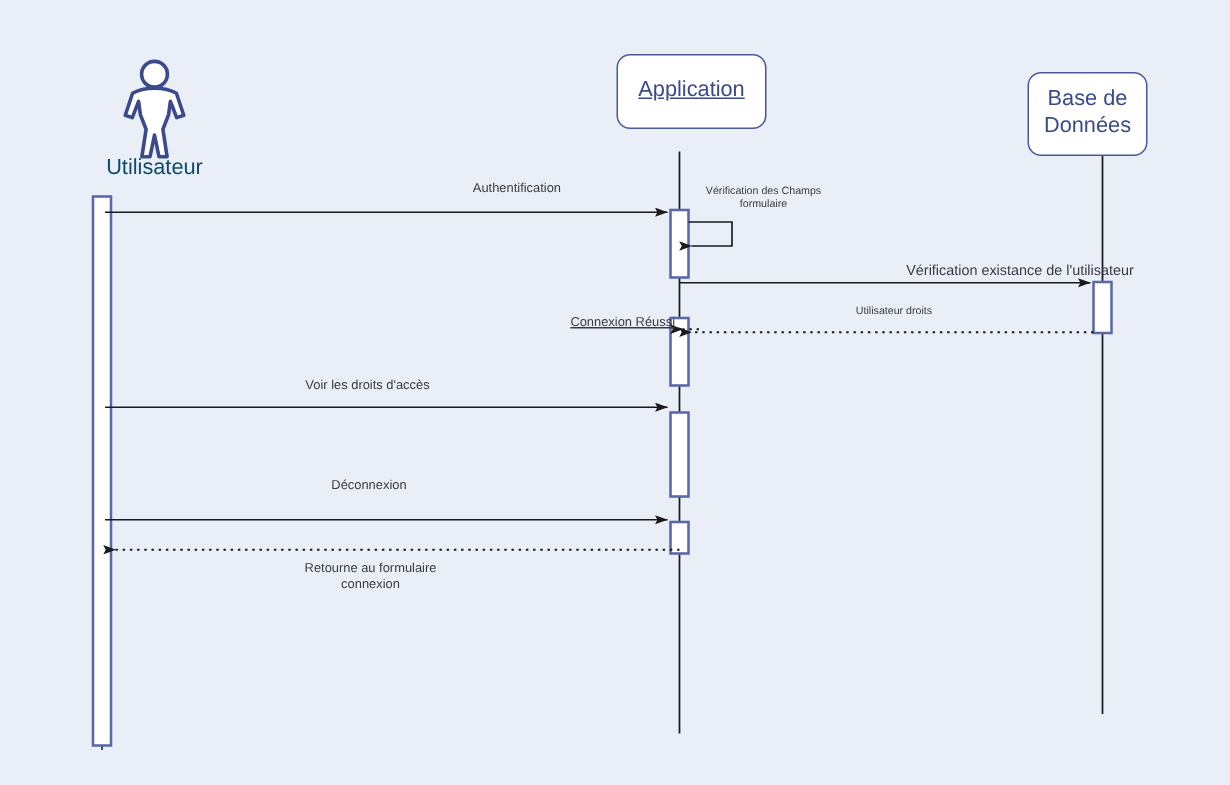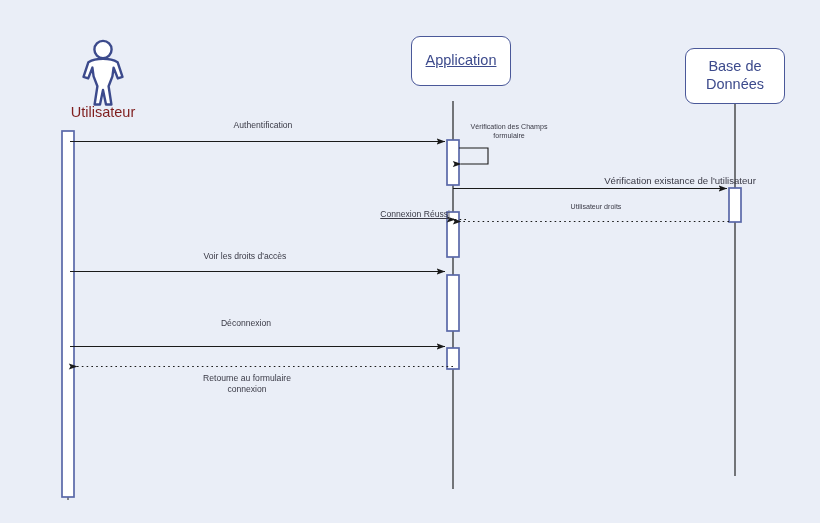--- a/index.html
+++ b/index.html
@@ -37,46 +37,46 @@
     color: #3c4a8c;
     line-height: 1.22;
   }
   .participant-box .plabel { display: block; white-space: pre-line; }
   #box-application {
     left: 411px; top: 36px; width: 100px; height: 50px;
     font-size: 14.5px;
     text-decoration: underline;
   }
   #box-database {
-    left: 685px; top: 48px; width: 100px; height: 56px;
+    left: 685px; top: 48px; width: 80px; height: 56px;
     font-size: 14.5px;
   }
   
   #actor-utilisateur {
     position: absolute;
     left: 72px; top: 38px; width: 62px; height: 70px;
   }
   #actor-label {
     position: absolute;
     left: 43px; top: 104px;
     width: 120px;
     text-align: center;
     font-size: 14.5px;
-    color: #7f1d1d;
+    color: #0c4a6e;
   }
   
   .msg-label {
     position: absolute;
     color: #3a3a46;
     text-align: center;
     white-space: pre-line;
     line-height: 1.25;
     pointer-events: none;
   }
-  .lbl-auth       { left: 152px; top: 120px; width: 222px; font-size: 8.6px; }
+  .lbl-auth       { left: 152px; top: 120px; width: 222px; font-size: 8.6px; text-align: right; }
   .lbl-selfcheck  { left: 455px; top: 123px; width: 108px; font-size: 7.1px; }
   .lbl-verifexist { left: 470px; top: 175px; width: 420px; font-size: 9.6px; text-align: center; }
   .lbl-userexists { left: 476px; top: 203px; width: 240px; font-size: 7.1px; }
   .lbl-connok     { left: 326px; top: 209px; width: 124px; font-size: 8.6px; text-align: right; text-decoration: underline; }
   .lbl-droits     { left: 100px; top: 251px; width: 290px; font-size: 8.6px; }
   .lbl-decon      { left: 128px; top: 318px; width: 236px; font-size: 8.6px; text-align: center; }
   .lbl-retour     { left: 160px; top: 373px; width: 174px; font-size: 8.6px; }
 </style>
 </head>
 <body>

